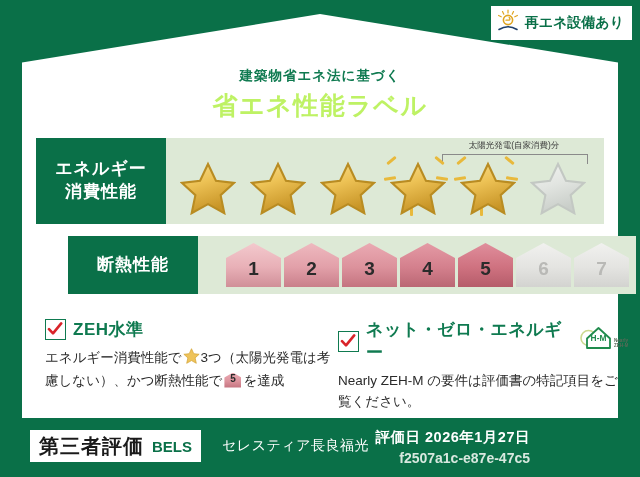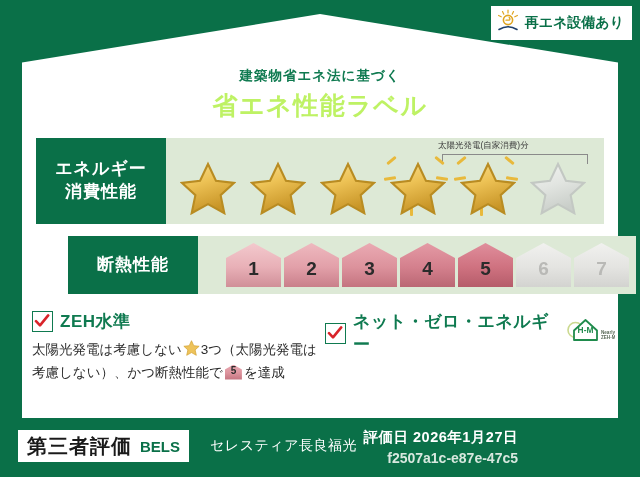--- a/index.html
+++ b/index.html
@@ -52,21 +52,21 @@
   
   #stars{display:flex;align-items:flex-end;gap:2px;padding-left:8px;margin-top:14px;}
   .star-slot{position:relative;width:68px;height:66px;}
   .star-shape{
     position:absolute;left:6px;top:6px;width:56px;height:54px;
   }
   .ray{position:absolute;background:#e8b93c;border-radius:1px;}
 
   
   #solar-note{
-    position:absolute;left:272px;top:2px;width:152px;text-align:left;
+    position:absolute;left:272px;top:2px;width:152px;text-align:center;
     font-size:8.5px;color:#3a3a3a;white-space:nowrap;letter-spacing:0;
   }
   #solar-bracket{
     position:absolute;left:276px;top:16px;width:144px;height:9px;
     border:1.3px solid #8a8a8a;border-bottom:none;
   }
 
   
   #houses{display:flex;gap:3px;padding-left:28px;}
   .house{
@@ -84,21 +84,21 @@
   .h-on1 .house-body{background:linear-gradient(180deg,#f3c9cd 0%,#e8b0b7 55%,#d08f98 100%);}
   .h-on2 .house-body{background:linear-gradient(180deg,#eeb9bf 0%,#e2a0a9 55%,#c97f8a 100%);}
   .h-on3 .house-body{background:linear-gradient(180deg,#eaaab3 0%,#dc929c 55%,#c4737f 100%);}
   .h-on4 .house-body{background:linear-gradient(180deg,#e49aa5 0%,#d4808d 55%,#ba6774 100%);}
   .h-on5 .house-body{background:linear-gradient(180deg,#e08e9c 0%,#cf7280 55%,#b55c6a 100%);}
   .h-on .house-num{color:#2b2b2b;}
   .h-off .house-body{background:linear-gradient(180deg,#f1f1ef 0%,#e4e4e1 55%,#d3d3d0 100%);}
   .h-off .house-num{color:#b9b9b6;}
 
   
-  .criteria{position:absolute;top:310px;}
+  .criteria{position:absolute;top:318px;margin-left:13px;}
   #criteria-left{left:32px;width:290px;}
   #criteria-right{left:325px;width:290px;}
   .criteria-head{display:flex;align-items:center;gap:7px;}
   .checkbox{
     width:19px;height:19px;flex:0 0 19px;border:1.4px solid #0f7a50;background:#fff;
     position:relative;
   }
   .checkbox svg{position:absolute;left:1px;top:1px;}
   .criteria-title{color:#0f7a50;font-size:17px;font-weight:bold;letter-spacing:.5px;}
   .criteria-body{
@@ -111,21 +111,21 @@
   .inline-house .house-body{
     background:linear-gradient(180deg,#eaaab3 0%,#dc929c 55%,#c4737f 100%);
   }
   .inline-house .ih-num{
     position:absolute;inset:0;display:flex;align-items:flex-end;justify-content:center;
     font-size:10px;font-weight:bold;color:#2b2b2b;z-index:2;padding-bottom:1px;
   }
   #zehm-logo{margin-left:5px;vertical-align:-7px;}
 
   
-  #footer{position:absolute;left:0;top:424px;width:532px;height:53px;}
+  #footer{position:absolute;left:12px;top:424px;width:532px;height:53px;}
   #bels-box{
     position:absolute;left:18px;top:6px;height:32px;background:#ffffff;
     display:flex;align-items:center;padding:0 9px;gap:8px;
   }
   #bels-jp{color:#1a1a1a;font-size:20px;font-weight:bold;letter-spacing:1px;}
   #bels-en{color:#0a7048;font-size:15px;font-weight:bold;letter-spacing:0px;}
   #property-name{
     position:absolute;left:210px;top:13px;color:#ffffff;font-size:14px;letter-spacing:.5px;
   }
   #eval-date{
@@ -302,21 +302,21 @@
 
   <div class="criteria" id="criteria-left">
     <div class="criteria-head">
       <span class="checkbox">
         <svg width="16" height="16" viewBox="0 0 16 16">
           <path d="M2 8.2 L6 12.4 L14.2 2.4" fill="none" stroke="#d9242a" stroke-width="2.6" stroke-linecap="round" stroke-linejoin="round"></path>
         </svg>
       </span>
       <span class="criteria-title">ZEH水準</span>
     </div>
-    <div class="criteria-body"><span>太陽光発電は考慮しない</span><span class="inline-star">
+    <div class="criteria-body"><span>エネルギー消費性能で</span><span class="inline-star">
         <svg width="17" height="16" viewBox="0 0 24 23">
           <polygon points="12,1 15.3,8.2 23,9 17.2,14.2 18.9,22 12,18.1 5.1,22 6.8,14.2 1,9 8.7,8.2" fill="#eec35a" stroke="#d3a231" stroke-width="1"></polygon>
         </svg>
       </span><span>3つ（太陽光発電は考慮しない）、かつ断熱性能で</span><span class="inline-house">
         <span class="house-body" style="position:absolute;inset:0;clip-path:polygon(50% 0%,100% 34%,100% 100%,0% 100%,0% 34%);"></span>
         <span class="ih-num">5</span>
       </span><span>を達成</span></div>
   </div>
 
   <div class="criteria" id="criteria-right">
@@ -330,20 +330,21 @@
       <span id="zehm-logo">
         <svg width="50" height="30" viewBox="0 0 50 30">
           <path d="M3 14 a7.5 7.5 0 0 1 7.5 -7.5 a7.5 7.5 0 0 1 7.5 7.5 a7.5 7.5 0 0 1 -7.5 7.5 a7.5 7.5 0 0 1 -7.5 -7.5 z" fill="none" stroke="#cbd98f" stroke-width="1.6"></path>
           <path d="M9 14.5 L20.5 4 L32 14.5 L32 24 L9 24 Z" fill="#ffffff" stroke="#1f8b4c" stroke-width="1.8" stroke-linejoin="round"></path>
           <text x="20.5" y="17.4" font-family="'Liberation Sans',sans-serif" font-size="8.4" font-weight="bold" fill="#1f8b4c" text-anchor="middle">H-M</text>
           <text x="36" y="18.2" font-family="'Liberation Sans',sans-serif" font-size="4.6" font-weight="bold" fill="#5a6a58">Nearly</text>
           <text x="36" y="23" font-family="'Liberation Sans',sans-serif" font-size="4.6" font-weight="bold" fill="#5a6a58">ZEH-M</text>
         </svg>
       </span>
     </div>
+    <div class="criteria-body">Nearly ZEH-M の要件は評価書の特記項目をご覧ください。</div>
   </div>
 
   <div id="footer">
     <div id="bels-box">
       <span id="bels-jp">第三者評価</span>
       <span id="bels-en">BELS</span>
     </div>
     <div id="property-name">セレスティア長良福光</div>
     <div id="eval-date">評価日 2026年1月27日</div>
     <div id="eval-id">f2507a1c-e87e-47c5</div>

